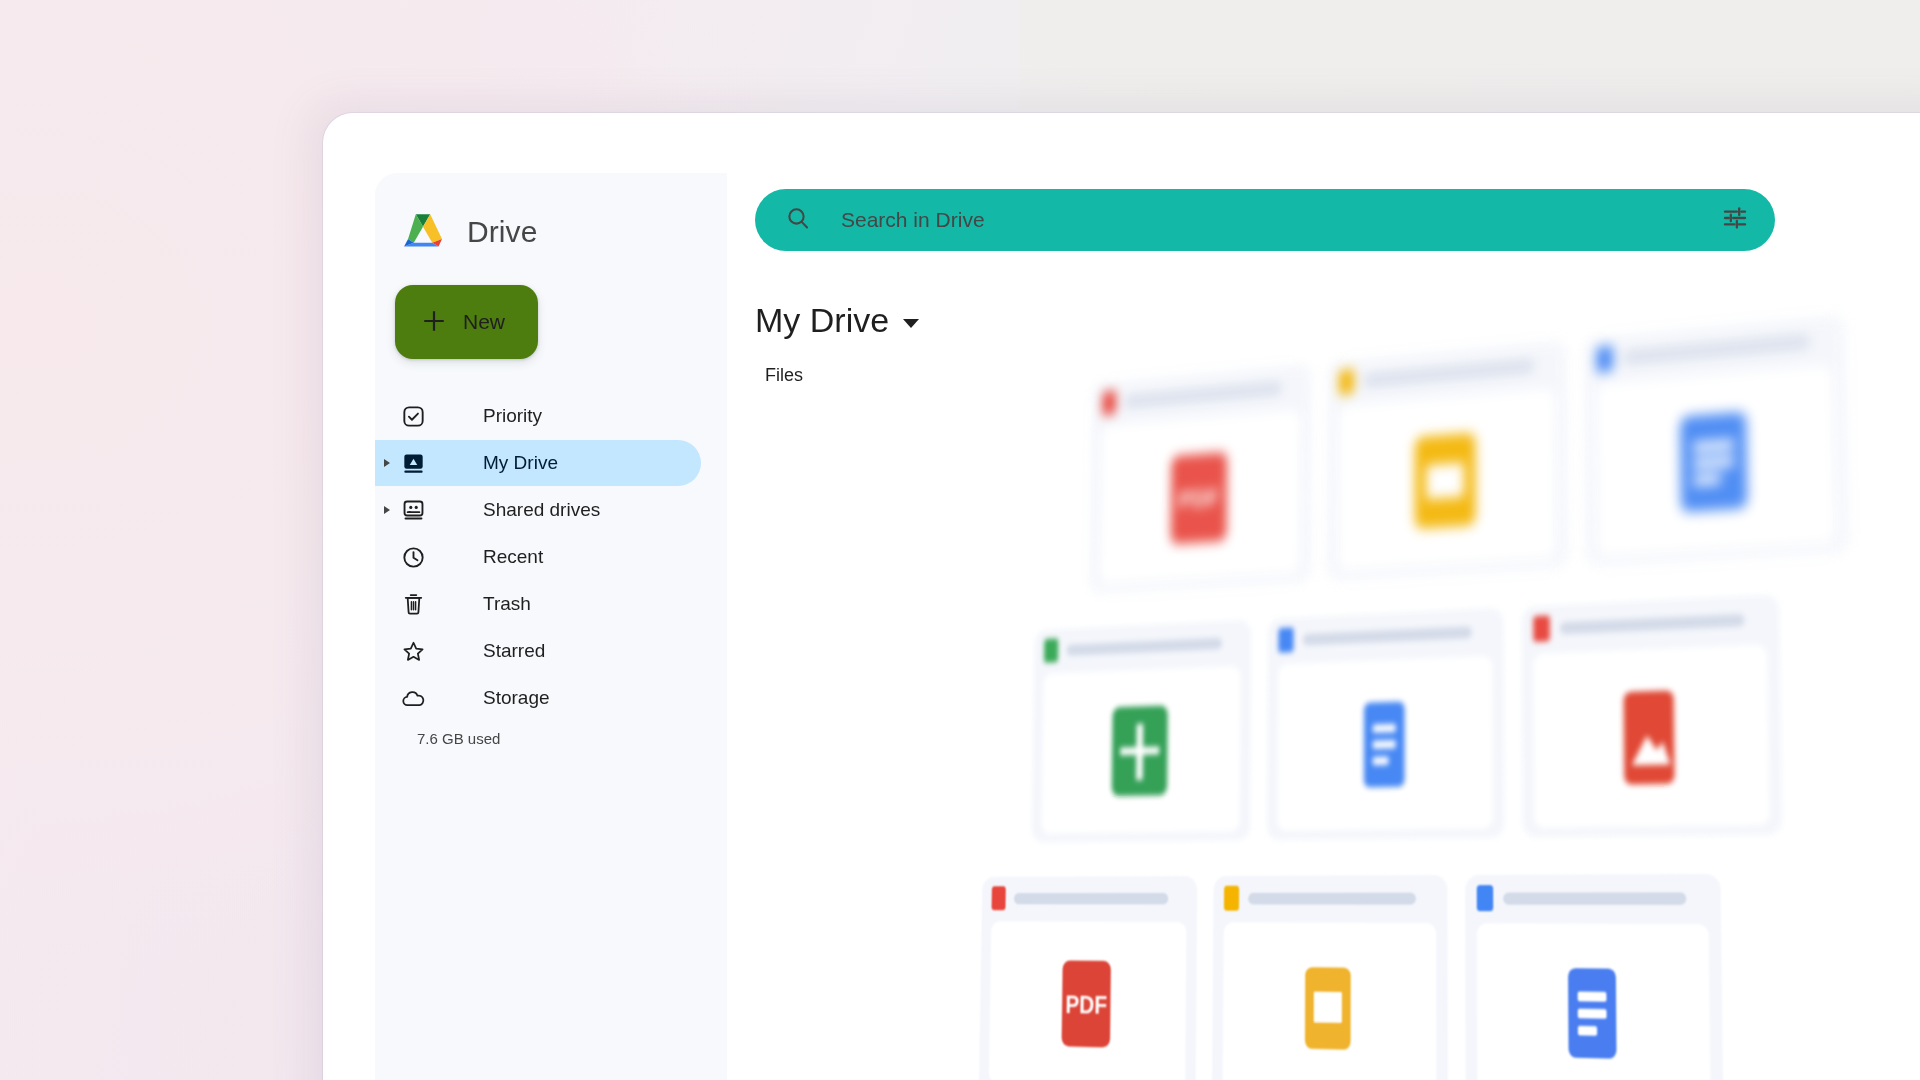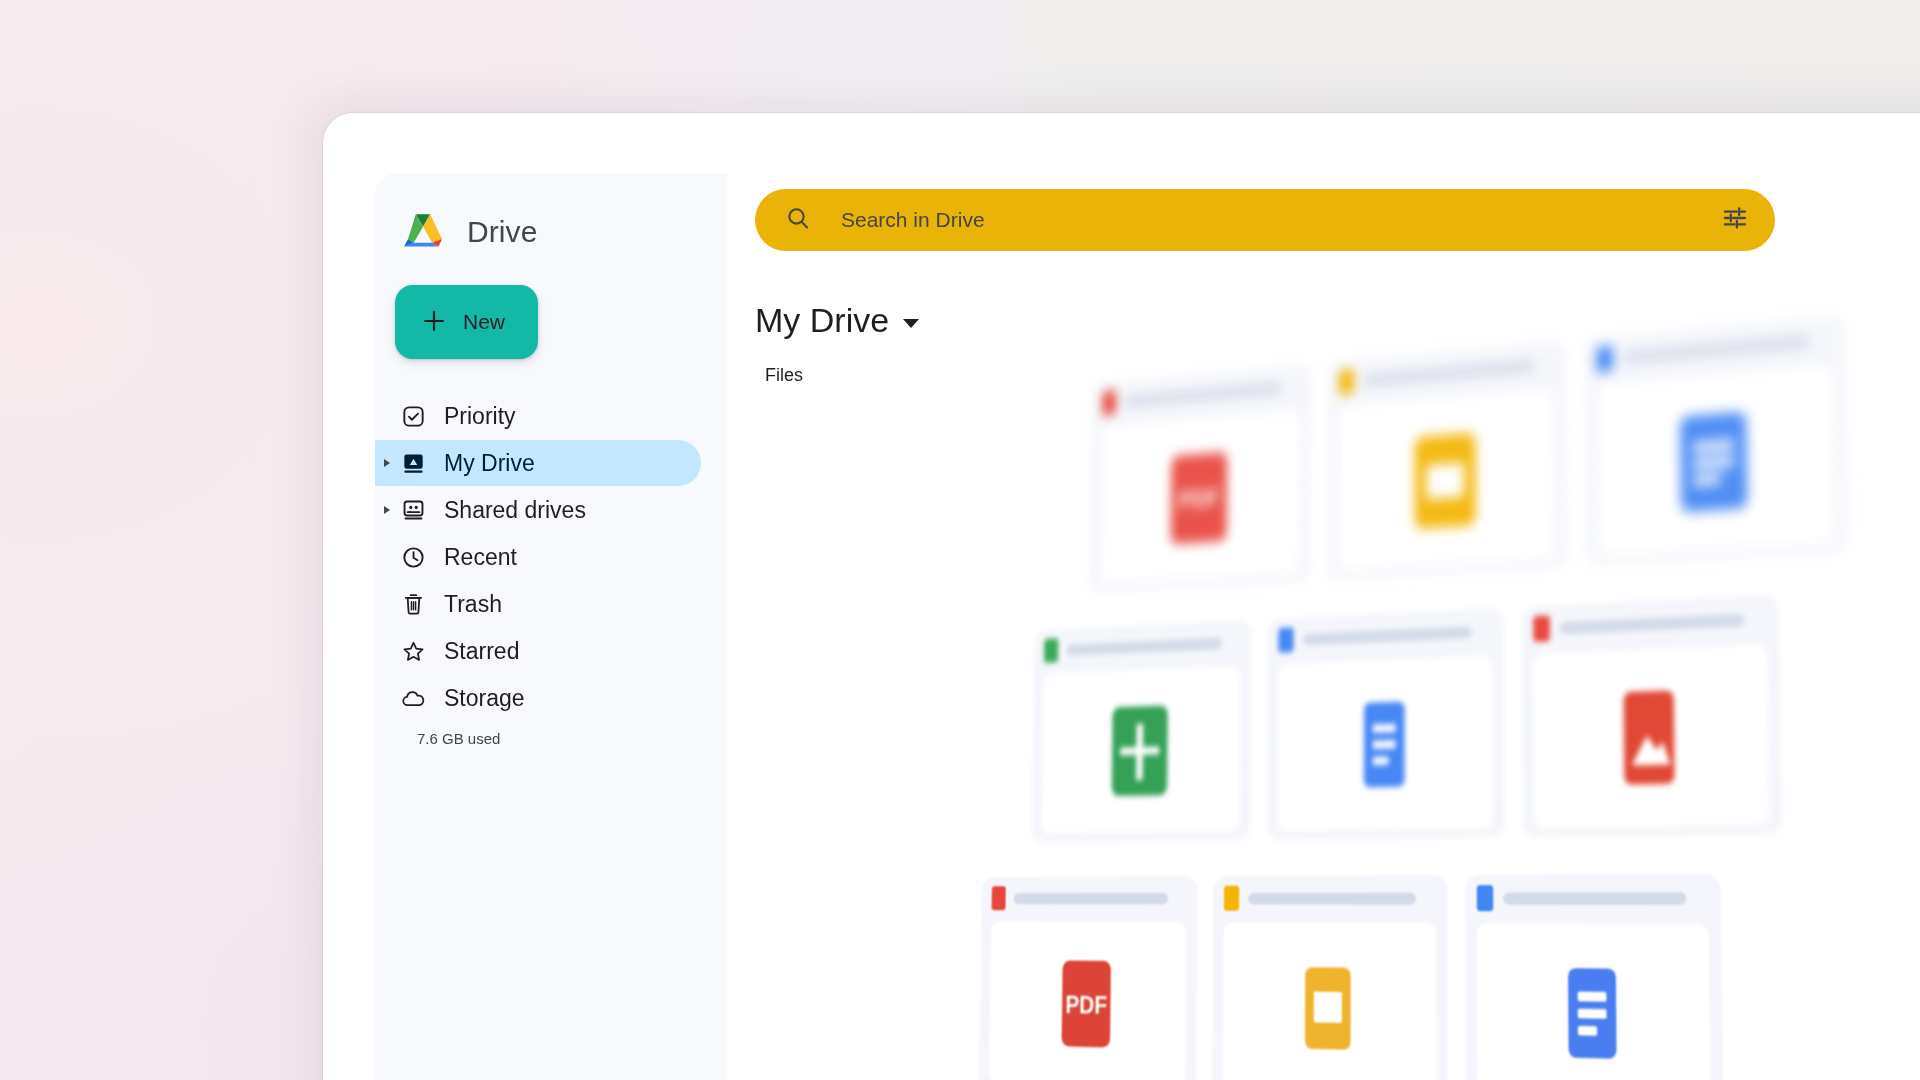--- a/index.html
+++ b/index.html
@@ -74,21 +74,21 @@
     font-size: 30px;
     color: #444746;
     letter-spacing: 0.1px;
     font-weight: 400;
   }
 
   .new-btn {
     margin: 26px 0 0 20px;
     width: 143px;
     height: 74px;
-    background: #14b8a6;
+    background: #4d7c0f;
     border: none;
     border-radius: 18px;
     display: flex;
     align-items: center;
     gap: 16px;
     padding-left: 26px;
     box-shadow: 0 1px 3px rgba(60,64,67,0.22), 0 4px 9px 1px rgba(60,64,67,0.10);
     cursor: pointer;
     font-family: inherit;
   }
@@ -112,21 +112,21 @@
   }
   .nav-item .caret {
     position: absolute;
     left: 9px;
     width: 0; height: 0;
     border-left: 6px solid #444746;
     border-top: 4.5px solid transparent;
     border-bottom: 4.5px solid transparent;
   }
   .nav-icon { width: 25px; height: 25px; flex: 0 0 25px; display:block; }
-  .nav-label { font-size: 23px; color: #1f1f1f; white-space: nowrap; }
+  .nav-label { font-size: 19px; color: #1f1f1f; white-space: nowrap; margin-left: 39px; }
 
   .nav-item.active { background: #c2e7ff; }
   .nav-item.active .nav-label { color: #001d35; }
 
   .storage-sub {
     font-size: 15px;
     color: #444746;
     padding-left: 42px;
     margin-top: 9px;
   }
@@ -139,21 +139,21 @@
     padding: 0;
     overflow: hidden;
   }
 
   .searchbar {
     position: absolute;
     left: 28px;
     top: 16px;
     width: 1020px;
     height: 62px;
-    background: #eab308;
+    background: #14b8a6;
     border-radius: 32px;
     display: flex;
     align-items: center;
     padding: 0 26px 0 30px;
     cursor: text;
   }
   .search-icon { width: 26px; height: 26px; flex: 0 0 26px; }
   .search-placeholder {
     flex: 1;
     margin-left: 30px;

